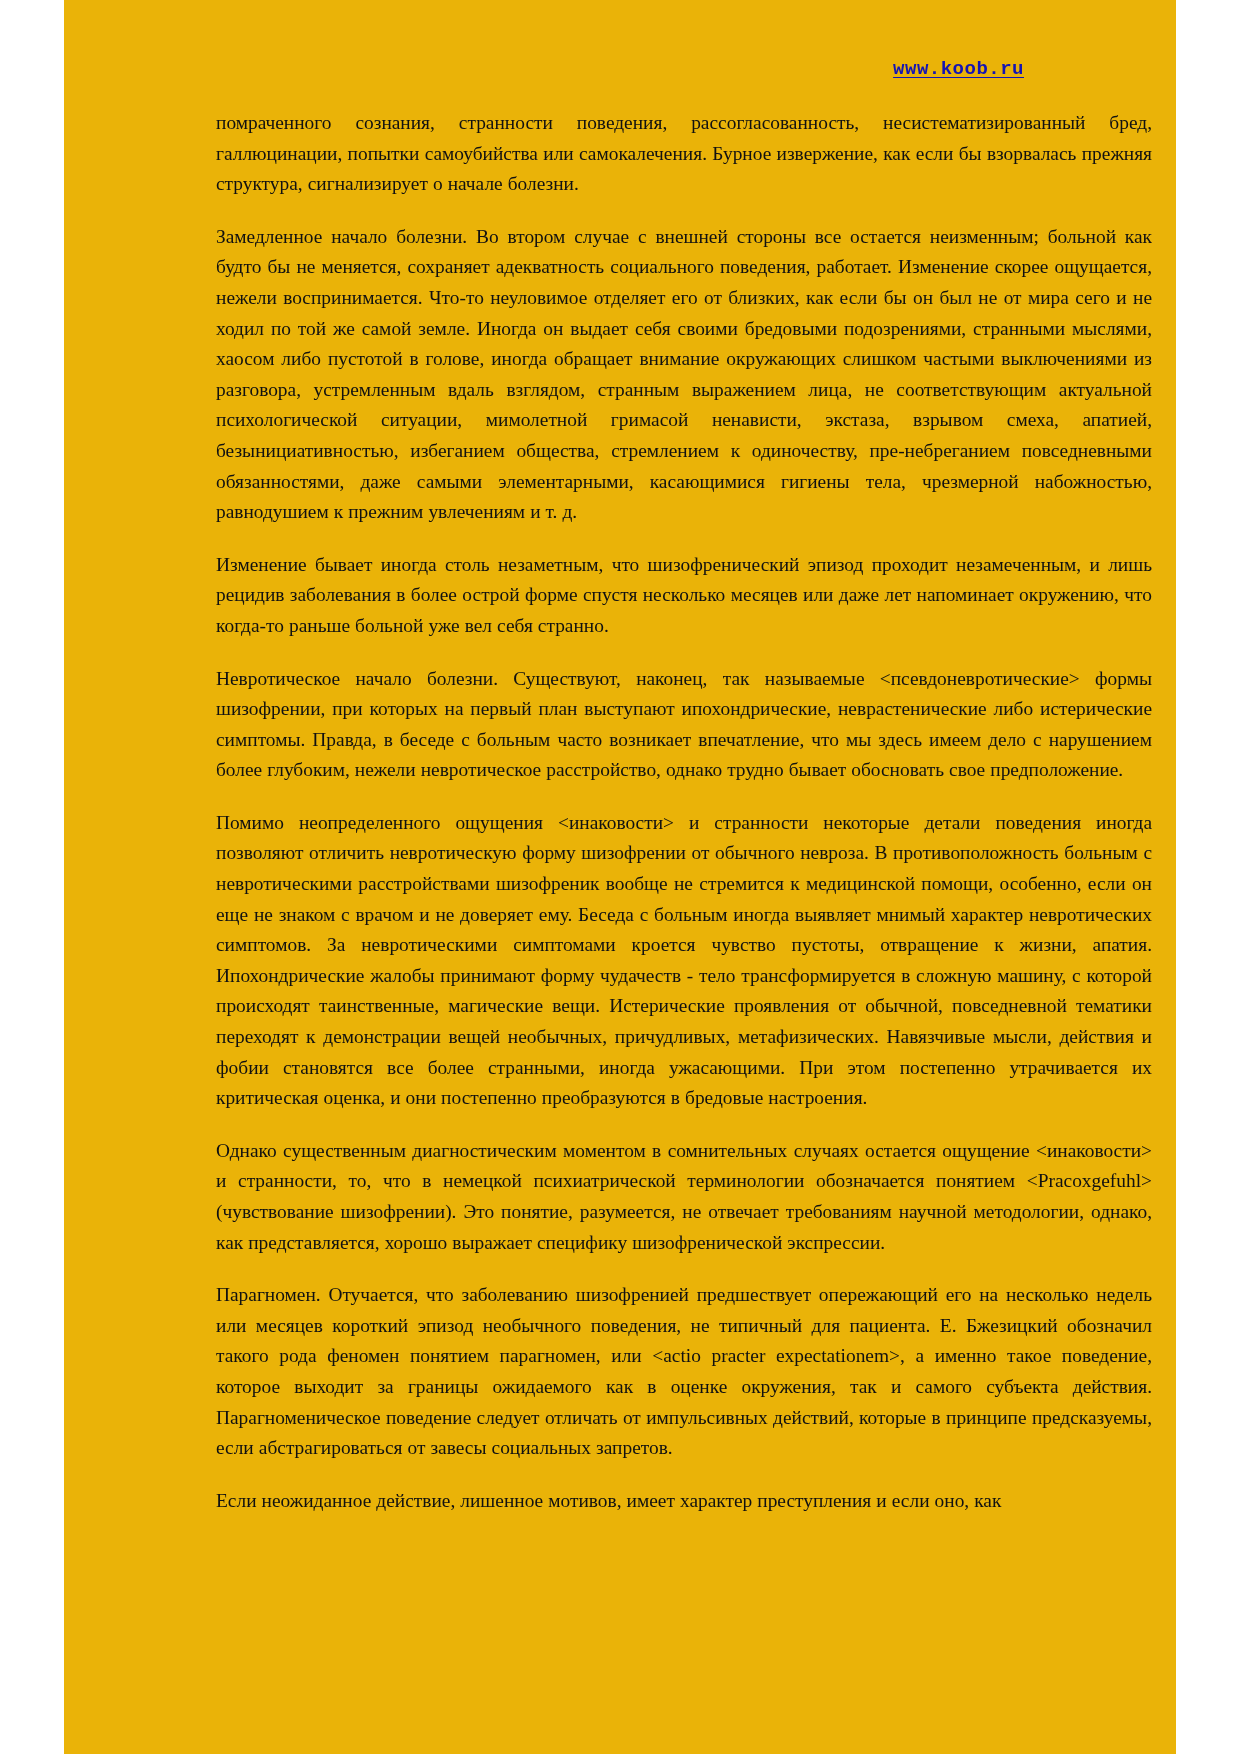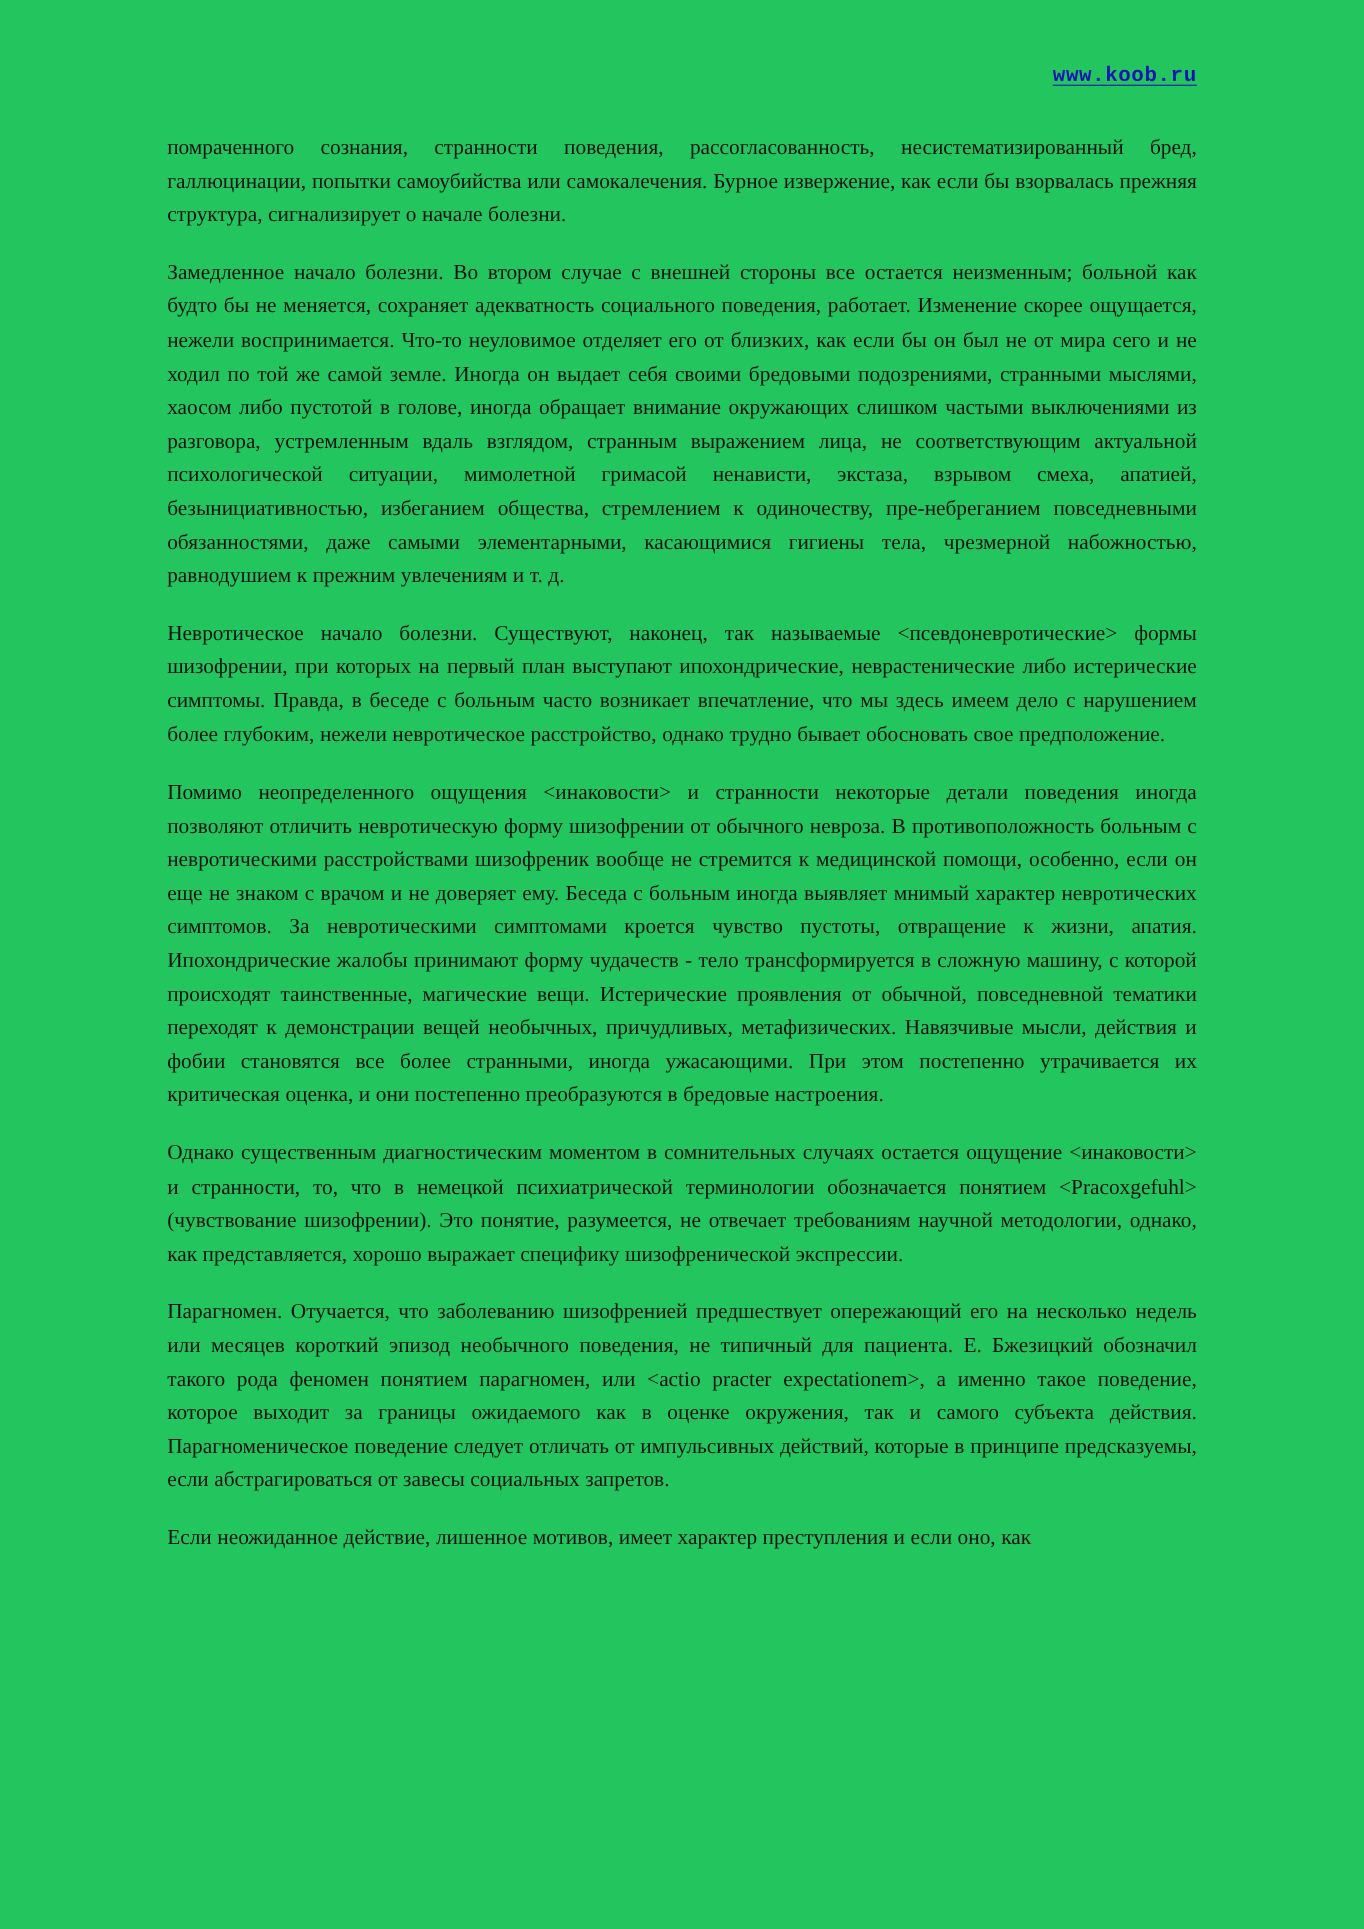--- a/index.html
+++ b/index.html
@@ -3,24 +3,24 @@
 <meta charset="utf-8">
 <title>koob.ru scanned page</title>
 <style>
   html, body {
     margin: 0;
     padding: 0;
     background: #ffffff;
   }
   .page {
     position: relative;
-    width: 1240px;
+    width: 1112px;
     height: 1754px;
     margin: 0 auto;
-    background: #22c55e;
+    background: #eab308;
     overflow: hidden;
     box-sizing: border-box;
   }
   .header-bar {
     position: absolute;
     top: 58px;
     left: 0;
     right: 152px;
     text-align: right;
     height: 26px;
@@ -41,41 +41,42 @@
     left: 152px;
     width: 936px;
   }
   p.para {
     font-family: "Liberation Serif", "DejaVu Serif", serif;
     font-size: 19.4px;
     line-height: 30.6px;
     color: #111111;
     text-align: justify;
     text-justify: inter-word;
-    margin: 16px 0 22px 0;
+    margin: 4px 0 22px 0;
     padding: 0;
     hyphens: none;
     word-spacing: 0.2px;
   }
   p.para:last-child {
     margin-bottom: 0;
   }
 </style>
 </head>
 <body>
 
 <div class="page">
 
   <div class="header-bar">
     <span class="site-watermark">www.koob.ru</span>
   </div>
 
   <div class="body-text">
     <p class="para">помраченного сознания, странности поведения, рассогласованность, несистематизированный бред, галлюцинации, попытки самоубийства или самокалечения. Бурное извержение, как если бы взорвалась прежняя структура, сигнализирует о начале болезни.</p>
     <p class="para">Замедленное начало болезни. Во втором случае с внешней стороны все остается неизменным; больной как будто бы не меняется, сохраняет адекватность социального поведения, работает. Изменение скорее ощущается, нежели воспринимается. Что-то неуловимое отделяет его от близких, как если бы он был не от мира сего и не ходил по той же самой земле. Иногда он выдает себя своими бредовыми подозрениями, странными мыслями, хаосом либо пустотой в голове, иногда обращает внимание окружающих слишком частыми выключениями из разговора, устремленным вдаль взглядом, странным выражением лица, не соответствующим актуальной психологической ситуации, мимолетной гримасой ненависти, экстаза, взрывом смеха, апатией, безынициативностью, избеганием общества, стремлением к одиночеству, пре-небреганием повседневными обязанностями, даже самыми элементарными, касающимися гигиены тела, чрезмерной набожностью, равнодушием к прежним увлечениям и т. д.</p>
+    <p class="para">Изменение бывает иногда столь незаметным, что шизофренический эпизод проходит незамеченным, и лишь рецидив заболевания в более острой форме спустя несколько месяцев или даже лет напоминает окружению, что когда-то раньше больной уже вел себя странно.</p>
     <p class="para">Невротическое начало болезни. Существуют, наконец, так называемые &lt;псевдоневротические&gt; формы шизофрении, при которых на первый план выступают ипохондрические, неврастенические либо истерические симптомы. Правда, в беседе с больным часто возникает впечатление, что мы здесь имеем дело с нарушением более глубоким, нежели невротическое расстройство, однако трудно бывает обосновать свое предположение.</p>
     <p class="para">Помимо неопределенного ощущения &lt;инаковости&gt; и странности некоторые детали поведения иногда позволяют отличить невротическую форму шизофрении от обычного невроза. В противоположность больным с невротическими расстройствами шизофреник вообще не стремится к медицинской помощи, особенно, если он еще не знаком с врачом и не доверяет ему. Беседа с больным иногда выявляет мнимый характер невротических симптомов. За невротическими симптомами кроется чувство пустоты, отвращение к жизни, апатия. Ипохондрические жалобы принимают форму чудачеств - тело трансформируется в сложную машину, с которой происходят таинственные, магические вещи. Истерические проявления от обычной, повседневной тематики переходят к демонстрации вещей необычных, причудливых, метафизических. Навязчивые мысли, действия и фобии становятся все более странными, иногда ужасающими. При этом постепенно утрачивается их критическая оценка, и они постепенно преобразуются в бредовые настроения.</p>
     <p class="para">Однако существенным диагностическим моментом в сомнительных случаях остается ощущение &lt;инаковости&gt; и странности, то, что в немецкой психиатрической терминологии обозначается понятием &lt;Pracoxgefuhl&gt; (чувствование шизофрении). Это понятие, разумеется, не отвечает требованиям научной методологии, однако, как представляется, хорошо выражает специфику шизофренической экспрессии.</p>
     <p class="para">Парагномен. Отучается, что заболеванию шизофренией предшествует опережающий его на несколько недель или месяцев короткий эпизод необычного поведения, не типичный для пациента. Е. Бжезицкий обозначил такого рода феномен понятием парагномен, или &lt;actio practer expectationem&gt;, а именно такое поведение, которое выходит за границы ожидаемого как в оценке окружения, так и самого субъекта действия. Парагноменическое поведение следует отличать от импульсивных действий, которые в принципе предсказуемы, если абстрагироваться от завесы социальных запретов.</p>
     <p class="para">Если неожиданное действие, лишенное мотивов, имеет характер преступления и если оно, как</p>
   </div>
 
 </div>
 
 </body></html>

